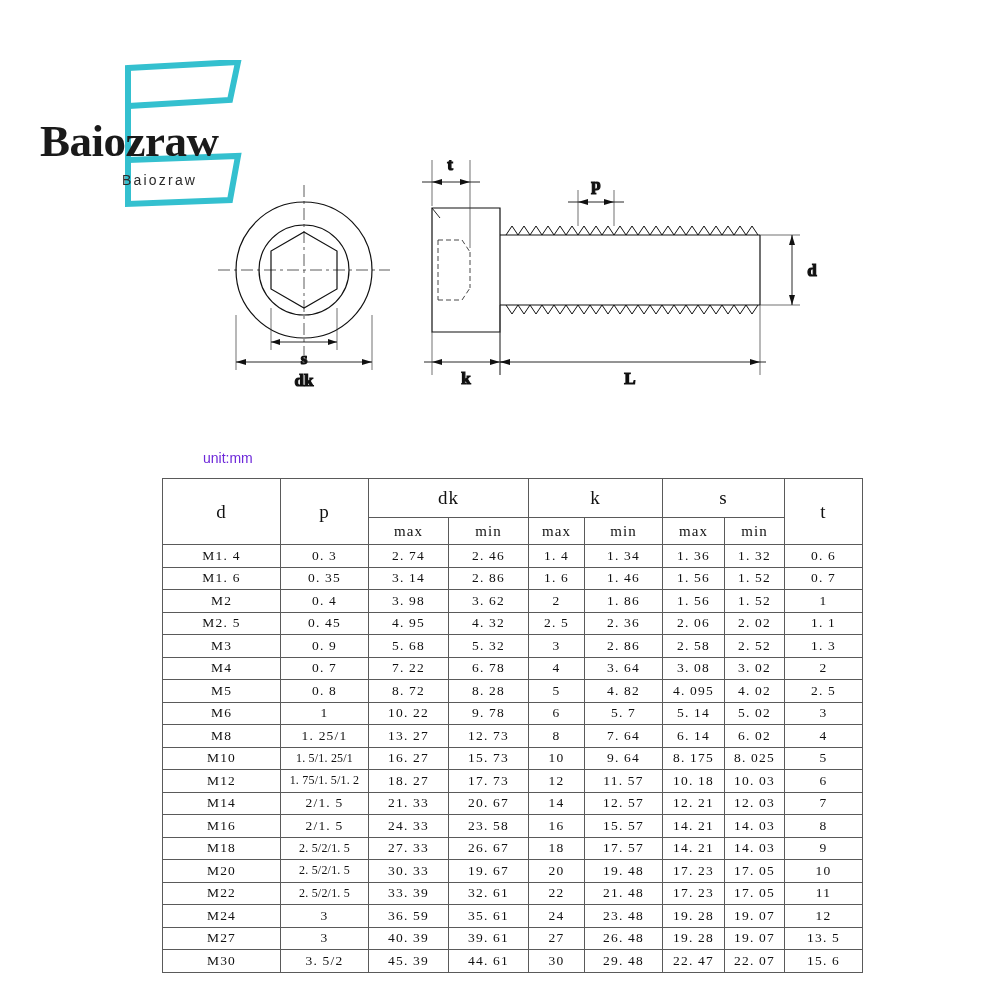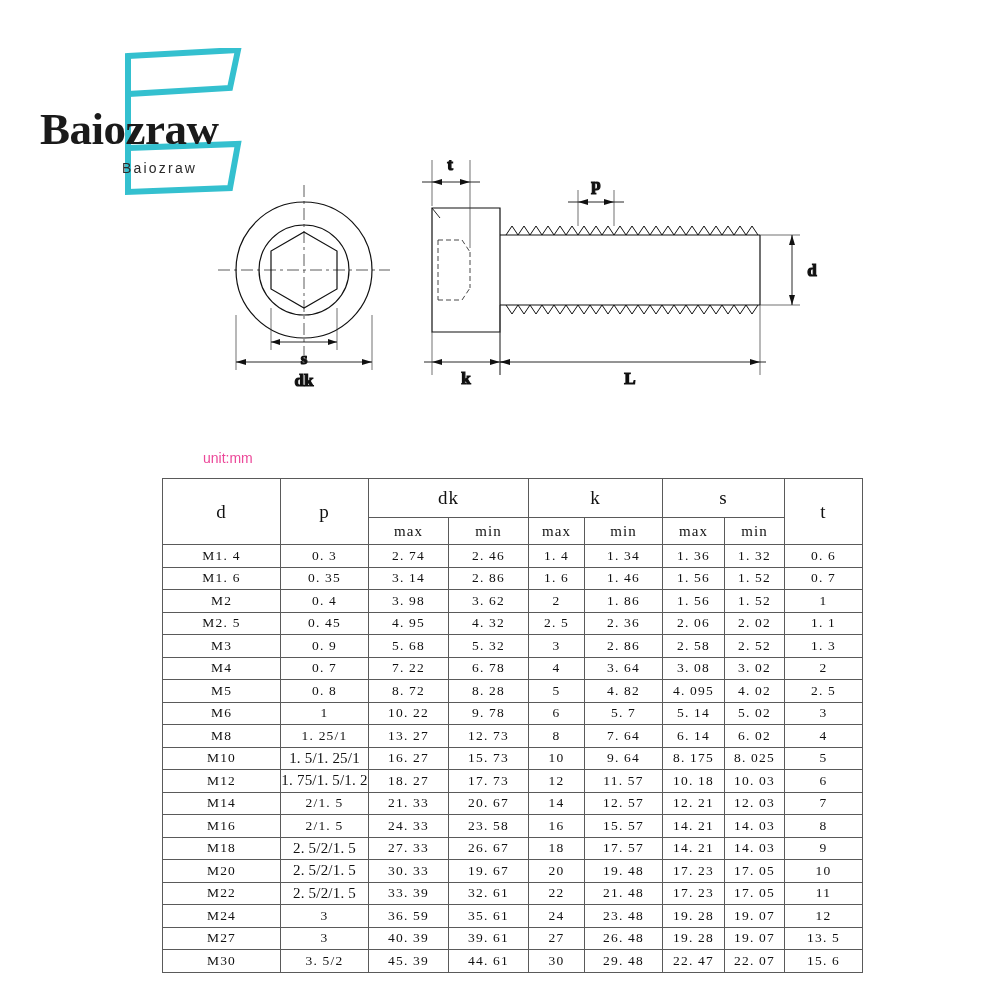--- a/index.html
+++ b/index.html
@@ -13,21 +13,21 @@
     position: relative;
     font-family: "Liberation Serif", serif;
     color: #111;
     overflow: hidden;
   }
 
   
   #logo-block {
     position: absolute;
     left: 40px;
-    top: 48px;
+    top: 60px;
     width: 290px;
     height: 180px;
   }
   #logo-mark {
     position: absolute;
     left: 80px;
     top: 0px;
     width: 135px;
     height: 150px;
   }
@@ -66,21 +66,21 @@
     fill: #111;
   }
 
   
   #unit-label {
     position: absolute;
     left: 203px;
     top: 450px;
     font-family: "Liberation Sans", sans-serif;
     font-size: 14px;
-    color: #ec4899;
+    color: #6d28d9;
   }
 
   
   #spec-table-wrap {
     position: absolute;
     left: 162px;
     top: 478px;
     width: 700px;
   }
   table.spec {
@@ -105,21 +105,21 @@
     height: 26px;
     font-size: 15px;
     letter-spacing: 1px;
   }
   table.spec tbody td {
     height: 21.5px;
     font-size: 13.5px;
     letter-spacing: 1.2px;
   }
   table.spec tbody td.tight {
-    font-size: 15px;
+    font-size: 12px;
     letter-spacing: 0.2px;
   }
   col.c-d { width: 118px; }
   col.c-p { width: 88px; }
   col.c-dkmax { width: 80px; }
   col.c-dkmin { width: 80px; }
   col.c-kmax { width: 56px; }
   col.c-kmin { width: 78px; }
   col.c-smax { width: 62px; }
   col.c-smin { width: 60px; }

